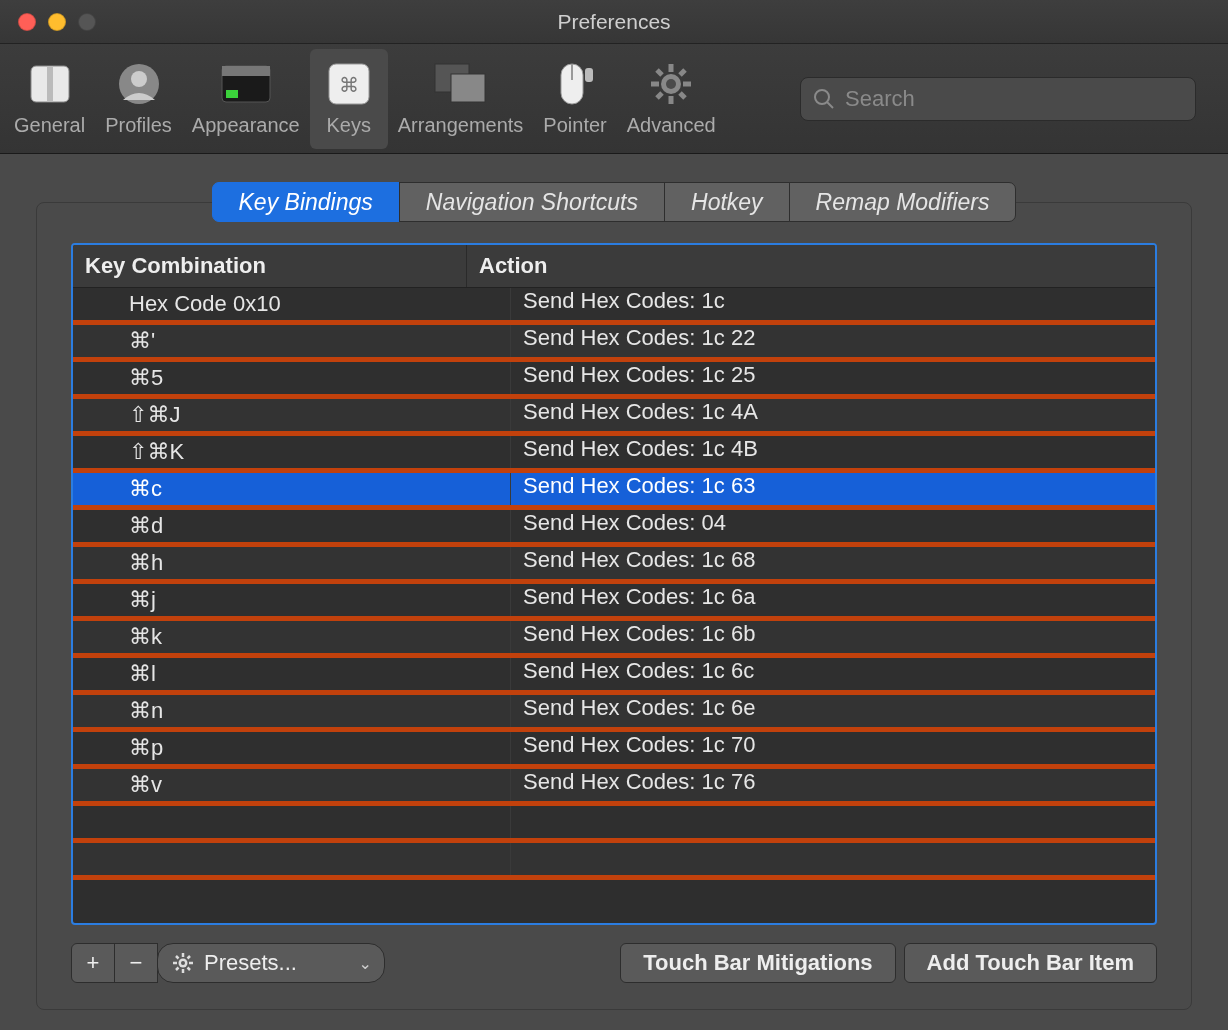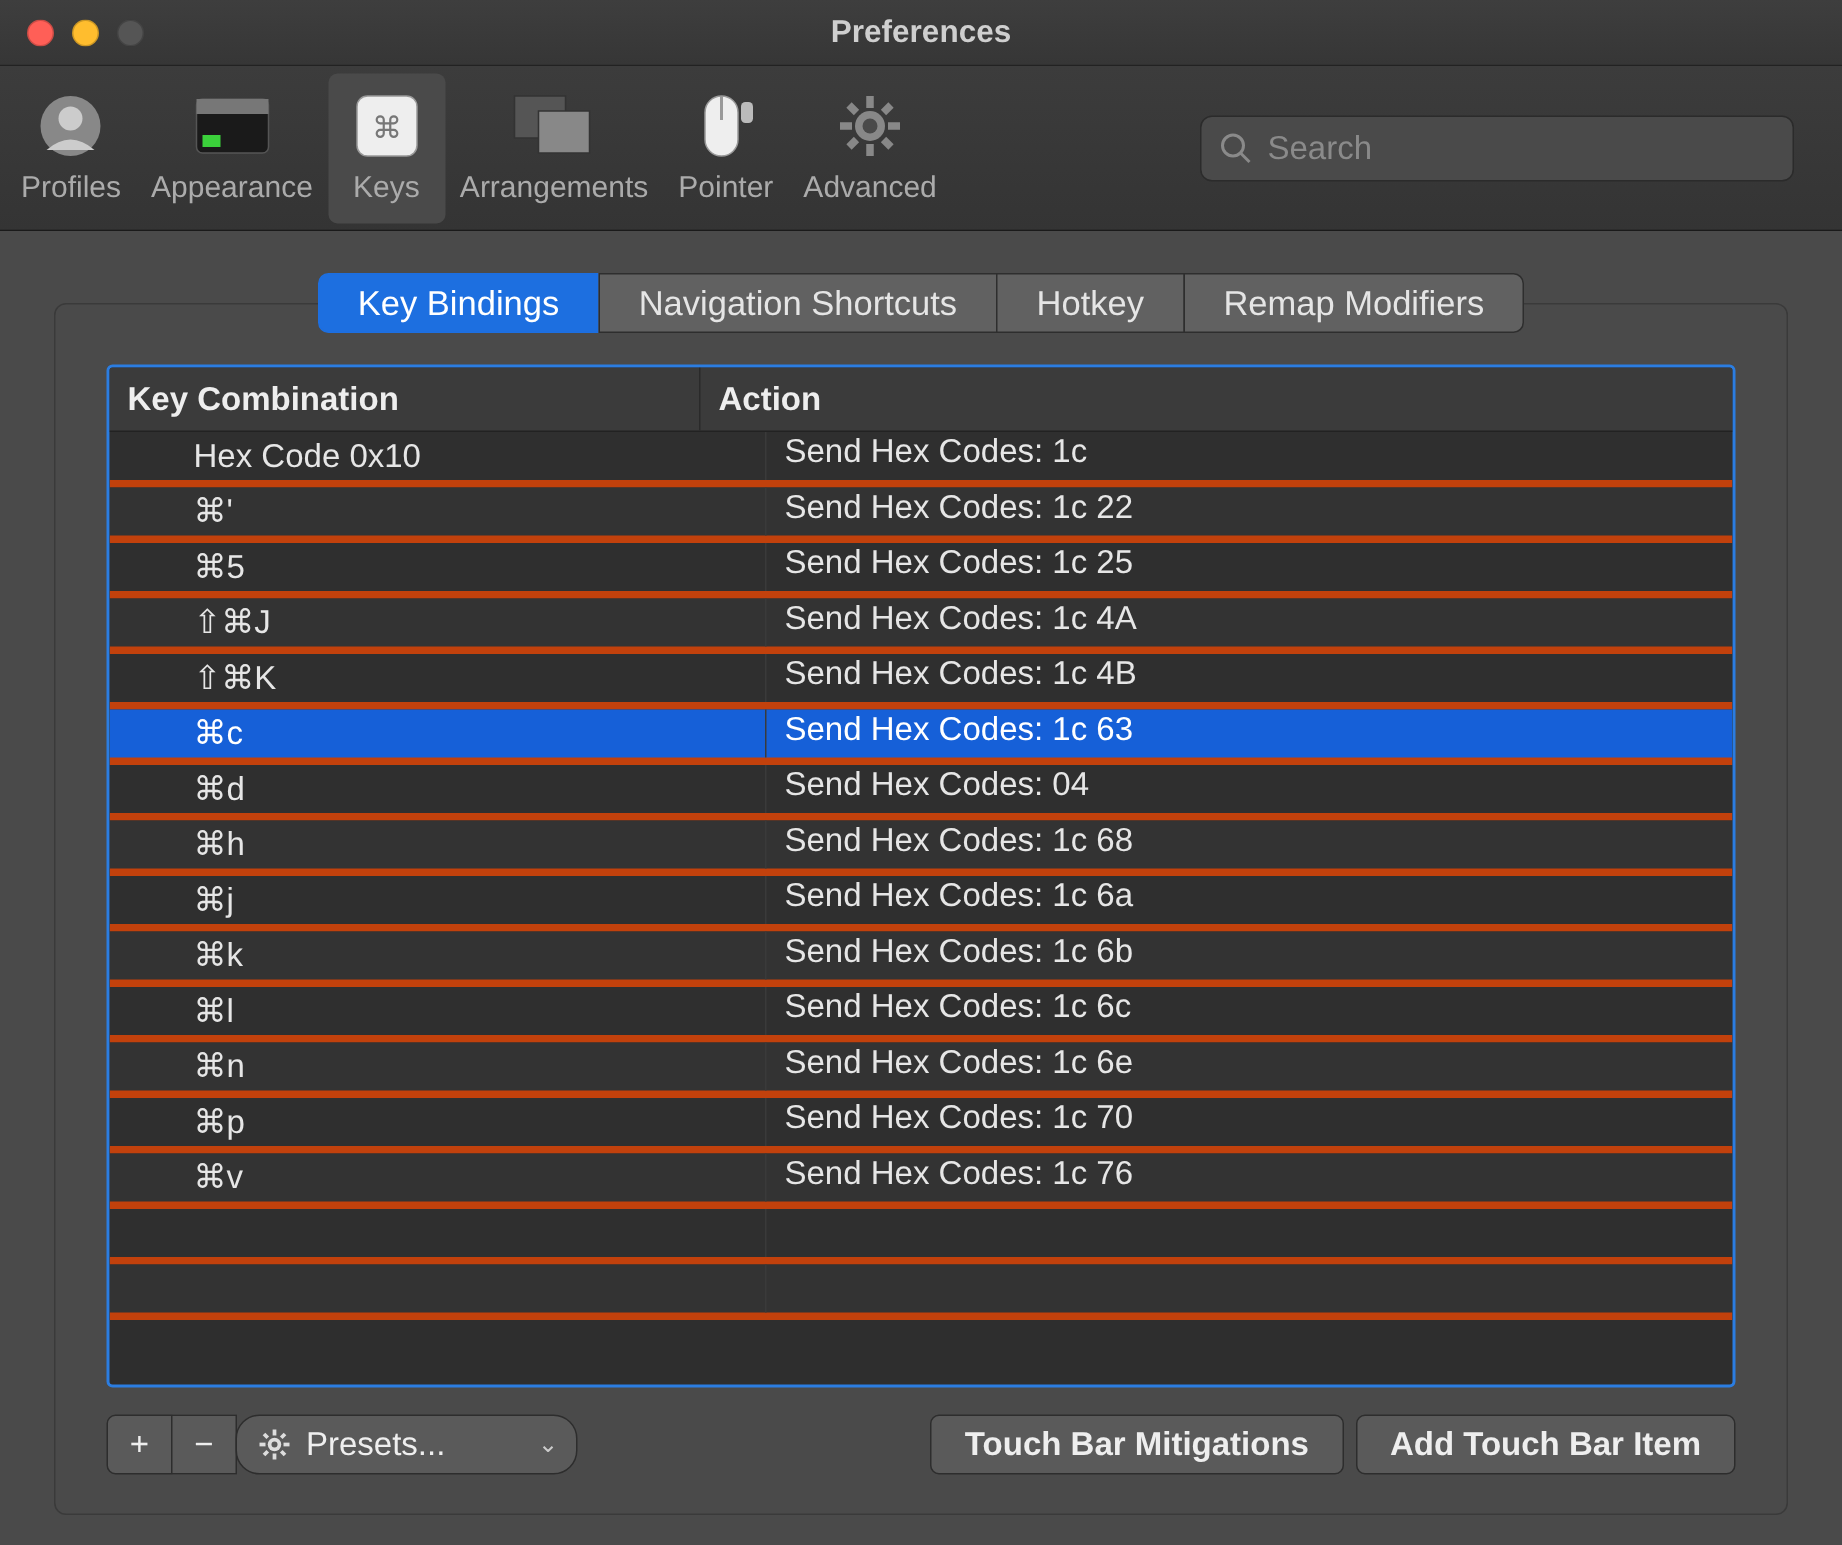--- a/index.html
+++ b/index.html
@@ -20,21 +20,21 @@
   position: relative;
   border-bottom: 1px solid #222;
 }
 .traffic { display: flex; gap: 12px; padding-left: 18px; }
 .dot { width: 18px; height: 18px; border-radius: 50%; }
 .dot.red { background: #ff5f57; border: 0.5px solid rgba(0,0,0,.2); }
 .dot.yellow { background: #ffbd2e; border: 0.5px solid rgba(0,0,0,.2); }
 .dot.green { background: #555; border: 0.5px solid rgba(0,0,0,.2); }
 .title {
   position: absolute; left: 50%; transform: translateX(-50%);
-  font-size: 21px; color: #cfcfcf; font-weight: 700;
+  font-size: 21px; color: #cfcfcf; font-weight: 400;
 }
 .toolbar {
   height: 110px;
   background: linear-gradient(#3c3c3c, #343434);
   border-bottom: 1px solid #1a1a1a;
   display: flex; align-items: center;
   padding: 0 4px;
 }
 .tool { display: flex; flex-direction: column; align-items: center; justify-content: center;
   padding: 4px 10px 6px; gap:4px; height:100px; border-radius:6px; }
@@ -62,20 +62,21 @@
 }
 .subtabs {
   display:flex; justify-content:center; margin-bottom:0;
   position:relative; z-index:2;
 }
 .subtab {
   height: 40px; display:flex; align-items:center; padding:0 26px;
   font-size: 23px; color:#e5e5e5;
   background:#616161; border:1px solid #2e2e2e; margin-left:-1px;
   position:relative;
+  font-style:italic;
 }
 .subtab:first-child { border-top-left-radius:7px; border-bottom-left-radius:7px; margin-left:0;}
 .subtab:last-child { border-top-right-radius:7px; border-bottom-right-radius:7px;}
 .subtab.active { background:#1d6fe0; border-color:#1d6fe0; color:#fff; }
 .panel {
   border:1px solid #3a3a3a; border-radius:8px; flex:1; margin-top:-20px;
   padding:40px 34px 24px; display:flex; flex-direction:column; gap:16px;
   position:relative; z-index:1;
 }
 .table-wrap {
@@ -123,20 +124,29 @@
   <div class="traffic">
     <div class="dot red"></div>
     <div class="dot yellow"></div>
     <div class="dot green"></div>
   </div>
   <div class="title">Preferences</div>
 </div>
 
 <div class="toolbar">
 
+  <div class="tool">
+    <div class="tool-icon">
+      <svg width="50" height="44">
+          <rect x="6" y="4" width="38" height="36" rx="5" fill="#e9e9e9" stroke="#888"></rect>
+          <rect x="22" y="4" width="6" height="36" fill="#bbb"></rect>
+        </svg>
+    </div>
+    <div class="tool-label">General</div>
+  </div>
 
   <div class="tool">
     <div class="tool-icon">
       <svg width="44" height="44">
           <circle cx="22" cy="22" r="20" fill="#888"></circle>
           <circle cx="22" cy="17" r="8" fill="#ccc"></circle>
           <path d="M6 38 Q22 24 38 38" fill="#ccc"></path>
         </svg>
     </div>
     <div class="tool-label">Profiles</div>

